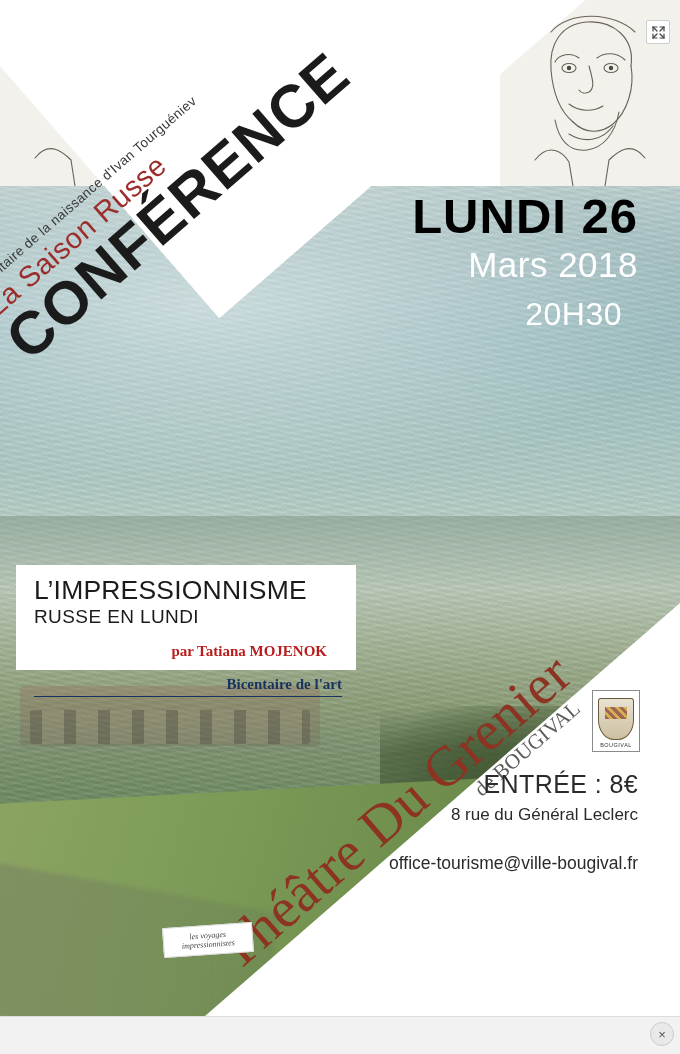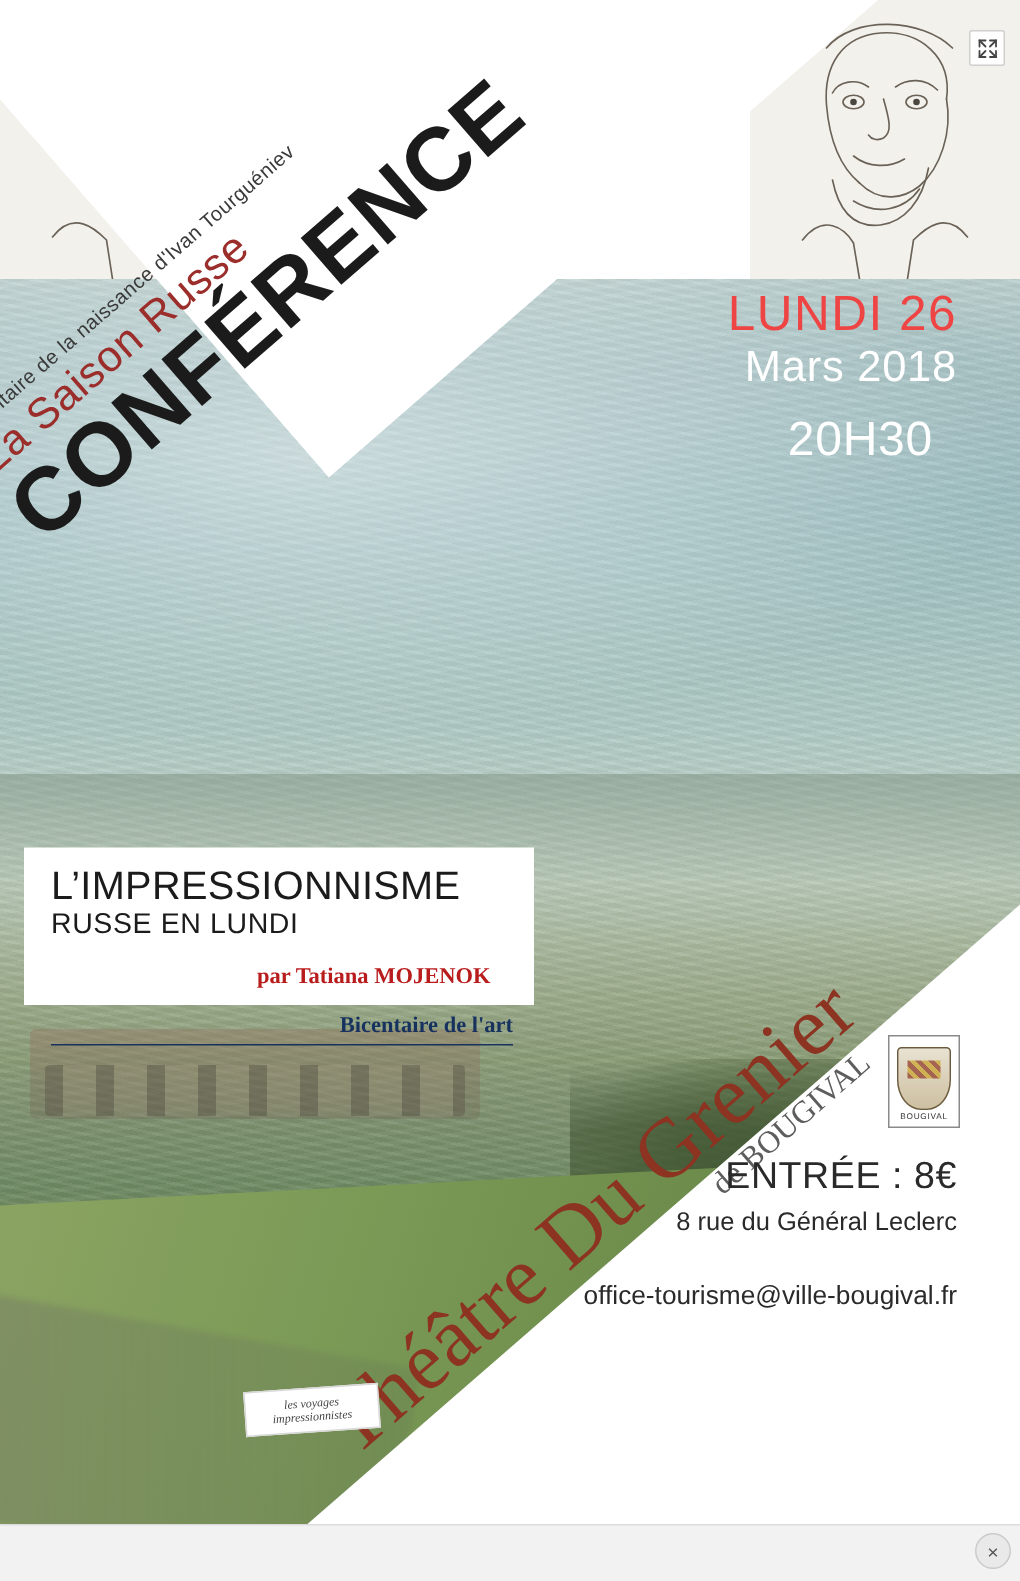--- a/index.html
+++ b/index.html
@@ -198,30 +198,30 @@
   
   .date-block {
     position: absolute;
     right: 42px;
     top: 192px;
     text-align: right;
     color: #ffffff;
   }
   .d-lundi {
     font-family: "Liberation Sans", sans-serif;
-    font-weight: normal;
-    font-size: 33px;
+    font-weight: bold;
+    font-size: 49px;
     letter-spacing: 1px;
-    color: #ef4444;
+    color: #000000;
     line-height: 1;
     margin: 0 0 6px 0;
   }
   .d-mars {
     font-family: "Liberation Sans", sans-serif;
-    font-size: 29px;
+    font-size: 35px;
     color: #ffffff;
     line-height: 1;
     margin: 0 0 8px 0;
     letter-spacing: 0.5px;
   }
   .d-heure {
     font-family: "Liberation Sans", sans-serif;
     font-size: 32px;
     color: #ffffff;
     line-height: 1;

